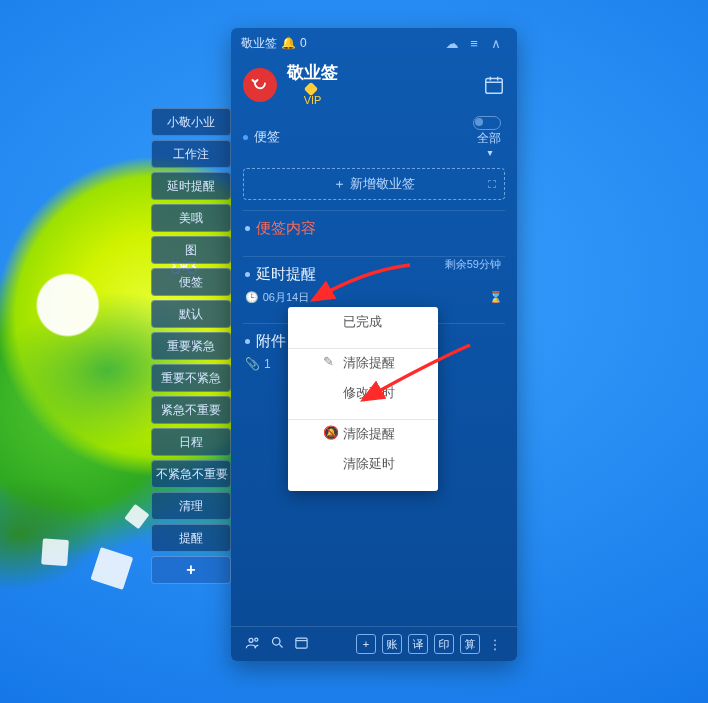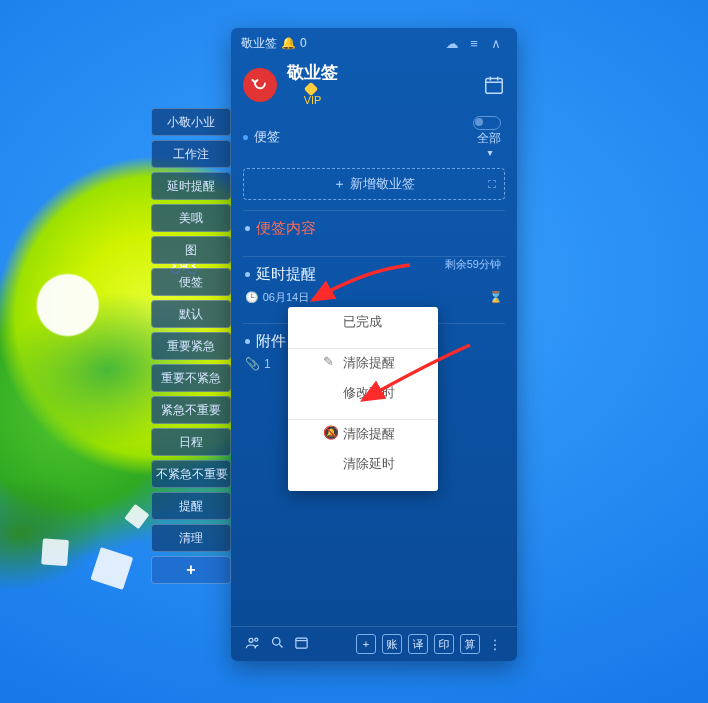--- a/index.html
+++ b/index.html
@@ -111,22 +111,22 @@
   <div class="tab">延时提醒</div>
   <div class="tab">美哦</div>
   <div class="tab">图</div>
   <div class="tab">便签</div>
   <div class="tab">默认</div>
   <div class="tab">重要紧急</div>
   <div class="tab">重要不紧急</div>
   <div class="tab">紧急不重要</div>
   <div class="tab">日程</div>
   <div class="tab">不紧急不重要</div>
+  <div class="tab">清理</div>
   <div class="tab">提醒</div>
-  <div class="tab">清理</div>
   <div class="tab add">+</div>
 </div>
 
 <div class="panel">
   <div class="p-title">
     <span>敬业签</span>
     <span style="margin:0 4px;">🔔</span>
     <span>0</span>
     <span class="spacer"></span>
     <span class="ico">☁</span>

